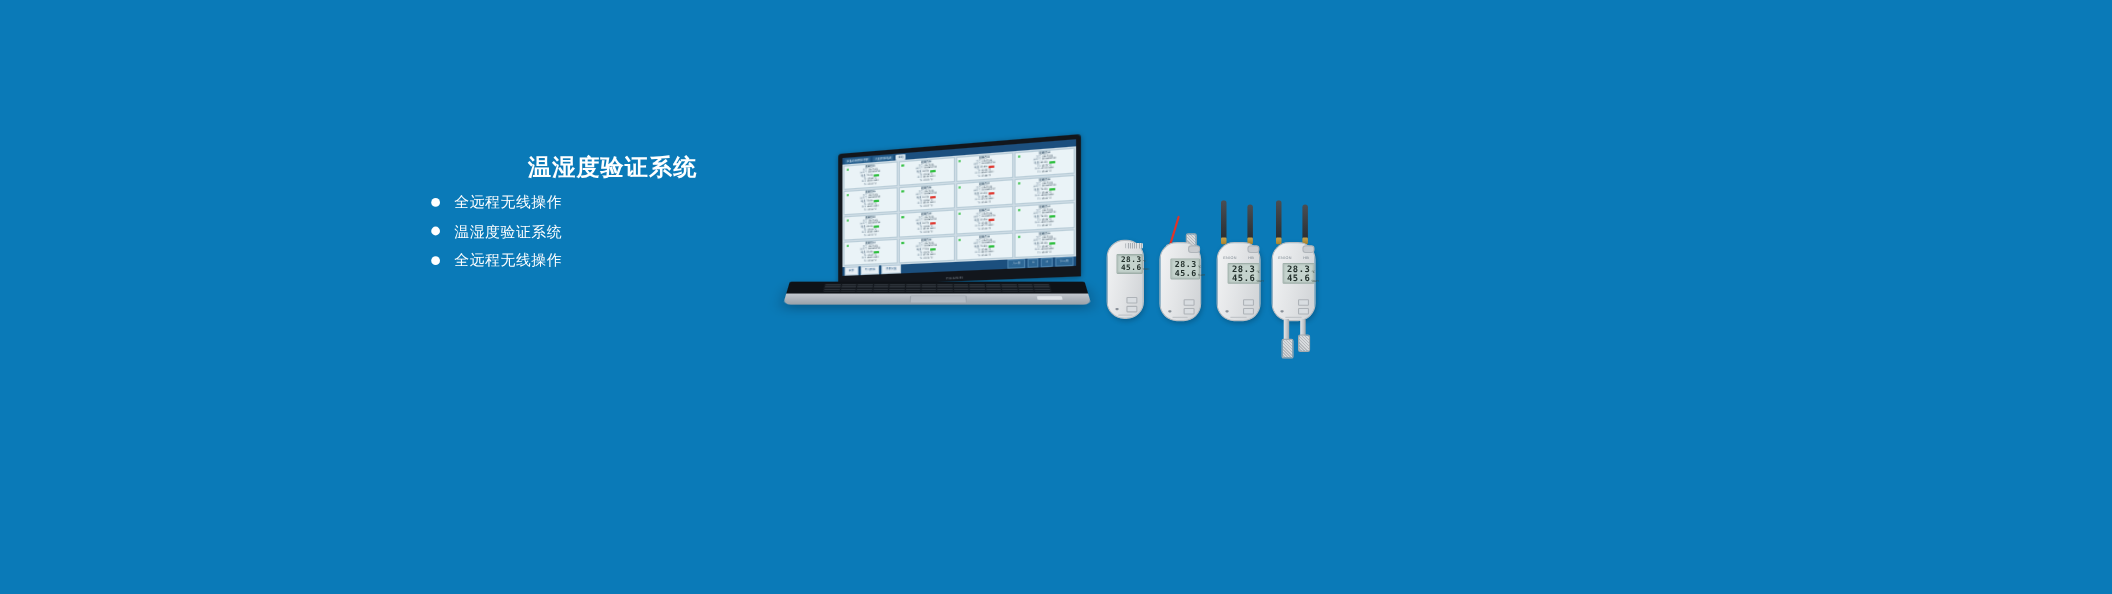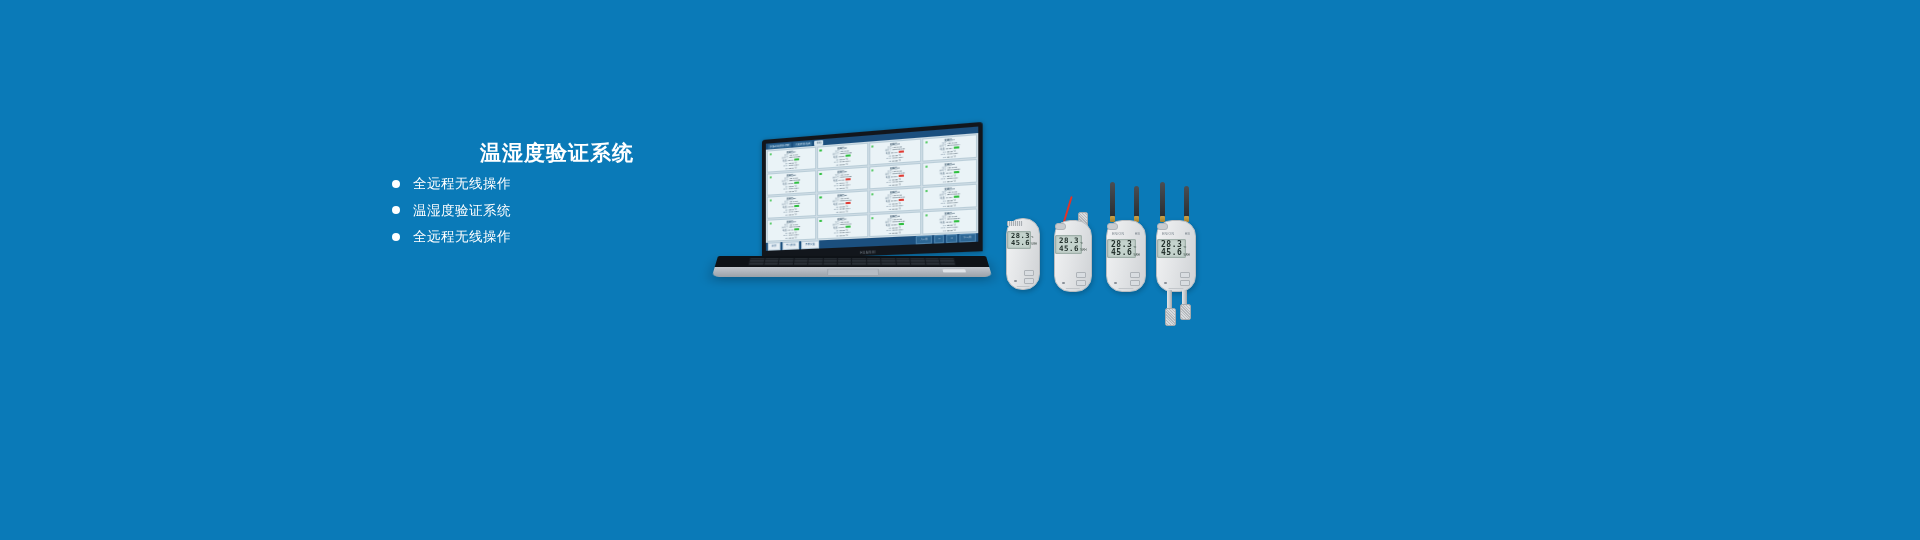--- a/index.html
+++ b/index.html
@@ -113,21 +113,21 @@
     font-size:3px;color:#6d757e;text-align:center;line-height:5px;
   }
 
   
   .device{position:absolute;}
   .dev-body{
     background:linear-gradient(100deg,#f2f3f4 0%,#e3e5e7 46%,#cfd2d5 100%);
     border:1px solid #b9bdc1;border-radius:16px;
     box-shadow:1px 2px 5px rgba(0,0,0,.22);
     position:relative;box-sizing:border-box;
-    display:flex;flex-direction:column;align-items:flex-start;
+    display:flex;flex-direction:column;align-items:flex-end;
   }
   .hang-hole{
     width:9px;height:5px;border:1.2px solid #b0b5ba;border-radius:3px;
     background:#c9ccd0;margin-top:2px;flex:none;
   }
   .vent{
     width:16px;height:5px;margin-top:2px;flex:none;
     background:repeating-linear-gradient(90deg,#a9aeb3 0 1px,#dfe2e5 1px 2px);
     border-radius:1px;
   }

